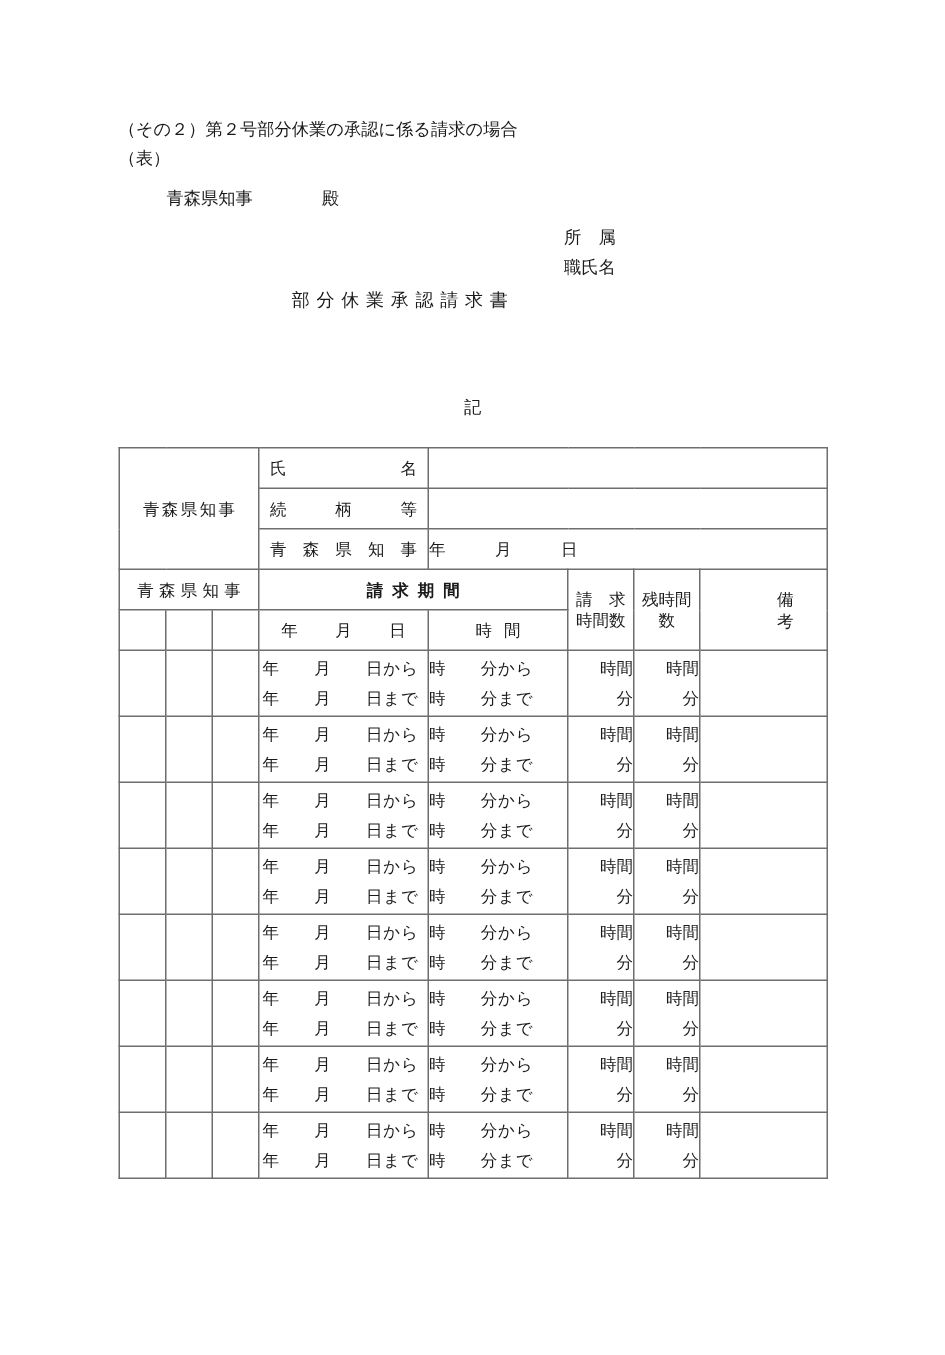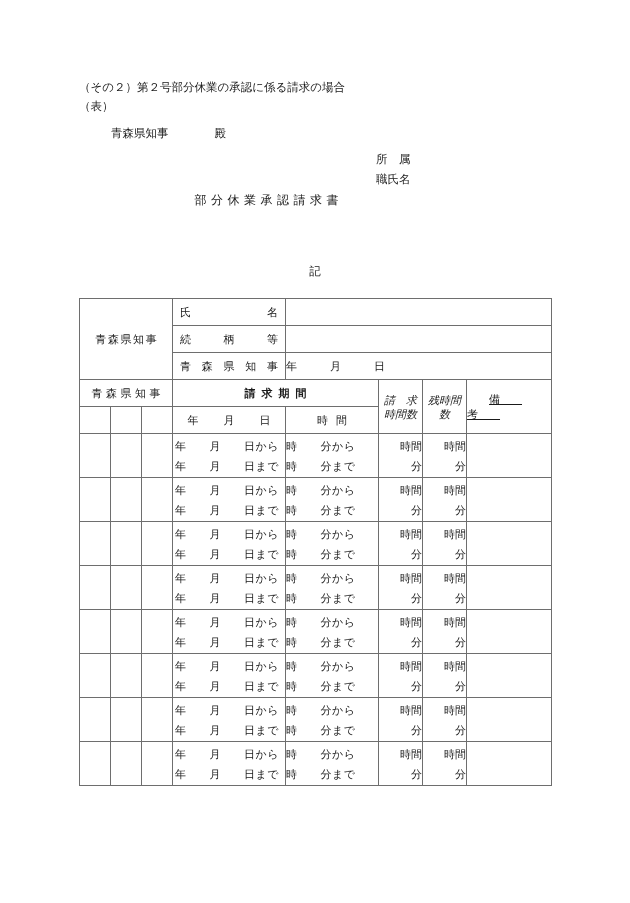--- a/index.html
+++ b/index.html
@@ -115,43 +115,42 @@
     padding-left: 26px;
     letter-spacing: 0;
     white-space: pre;
   }
 
   .hdr-2line {
     line-height: 14px;
     text-align: center;
     padding: 2px 2px;
   }
-  .hdr-2line .l1, .hdr-2line .l2 { display: block; white-space: nowrap; font-style: italic; }
+  .hdr-2line .l1, .hdr-2line .l2 { display: block; white-space: nowrap; }
 
   .period-head {
     text-align: center;
     letter-spacing: 6px;
     text-indent: 6px;
     font-weight: bold;
   }
   .ymd-head {
     text-align: center;
     letter-spacing: 7px;
     text-indent: 7px;
   }
   .time-head {
     text-align: center;
     letter-spacing: 8px;
     text-indent: 8px;
   }
   .bikou-head {
-    text-align: left;
+    text-align: right;
     letter-spacing: 22px;
     text-indent: 22px;
-    text-decoration: underline;
   }
   .approval-head {
     text-align: center;
     letter-spacing: 3.5px;
     text-indent: 3.5px;
   }
 
   
   .data-row td { height: 43px; }
   .two-line {

